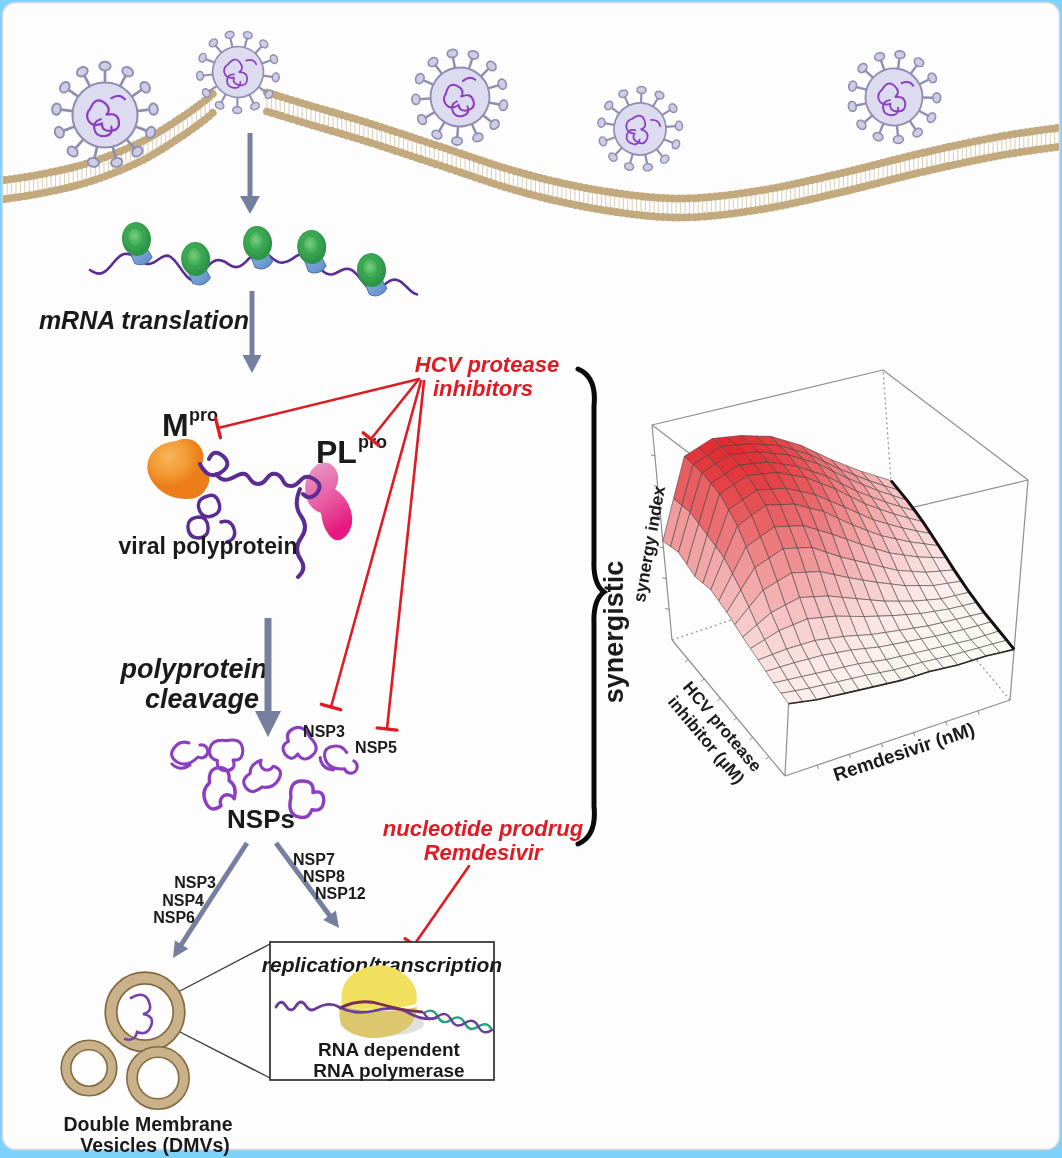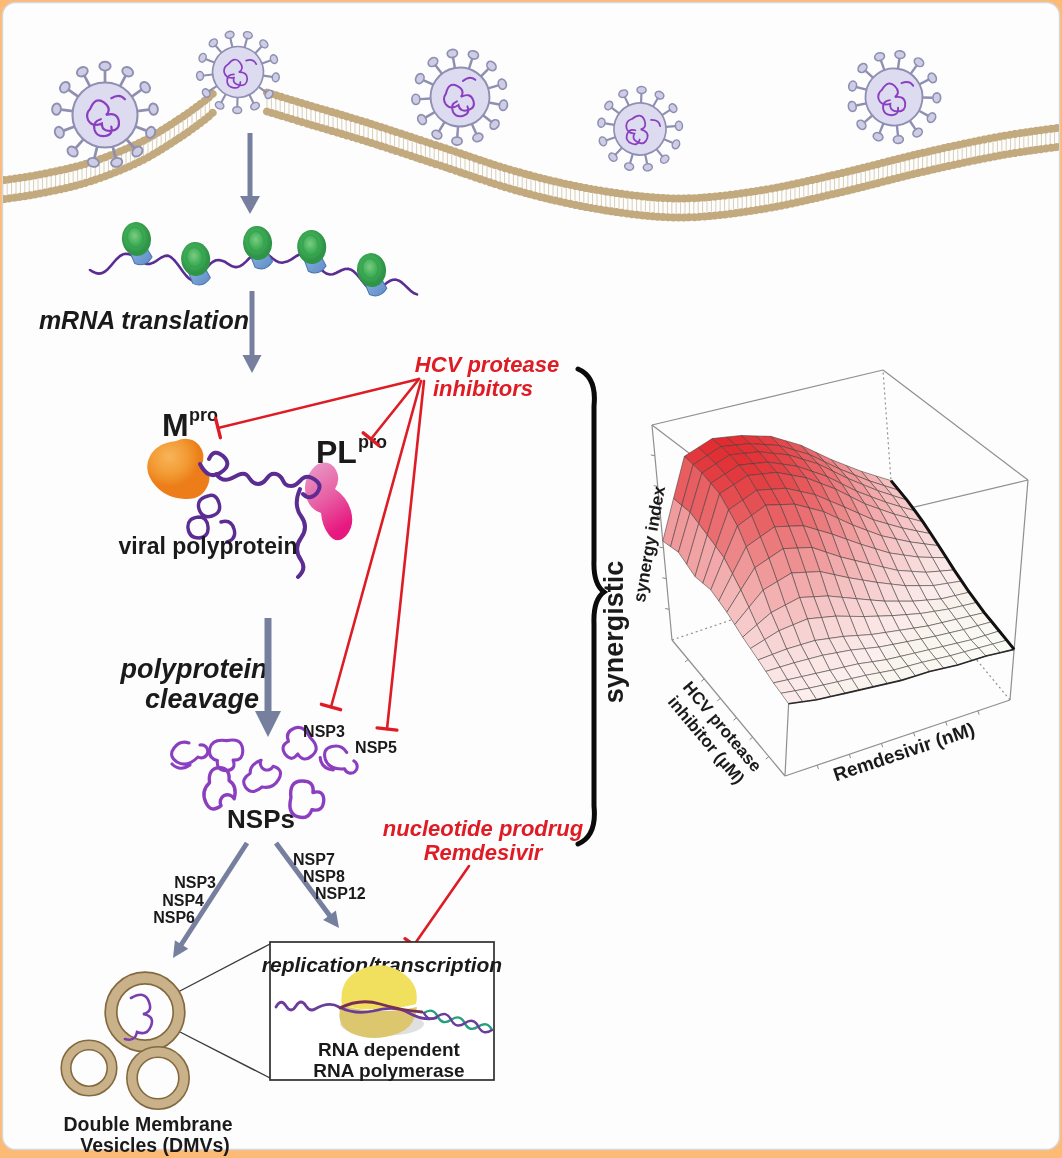--- a/index.html
+++ b/index.html
@@ -1,16 +1,16 @@
 <!DOCTYPE html>
 <html><head>
 <meta charset="utf-8">
 <style>
   html,body{margin:0;padding:0;background:#e9ebee;}
-  .stage{position:relative;width:1062px;height:1158px;background:#fdba74;overflow:hidden;}
+  .stage{position:relative;width:1062px;height:1158px;background:#7dd3fc;overflow:hidden;}
   svg{position:absolute;top:0;left:0;}
   .lbl{font-family:"Liberation Sans","DejaVu Sans",sans-serif;font-weight:700;fill:#1a1a1a;}
   .it{font-style:italic;}
   .red{fill:#df1b24;}
   text{user-select:none;}
 </style>
 </head>
 <body>
 
 <div class="stage">

